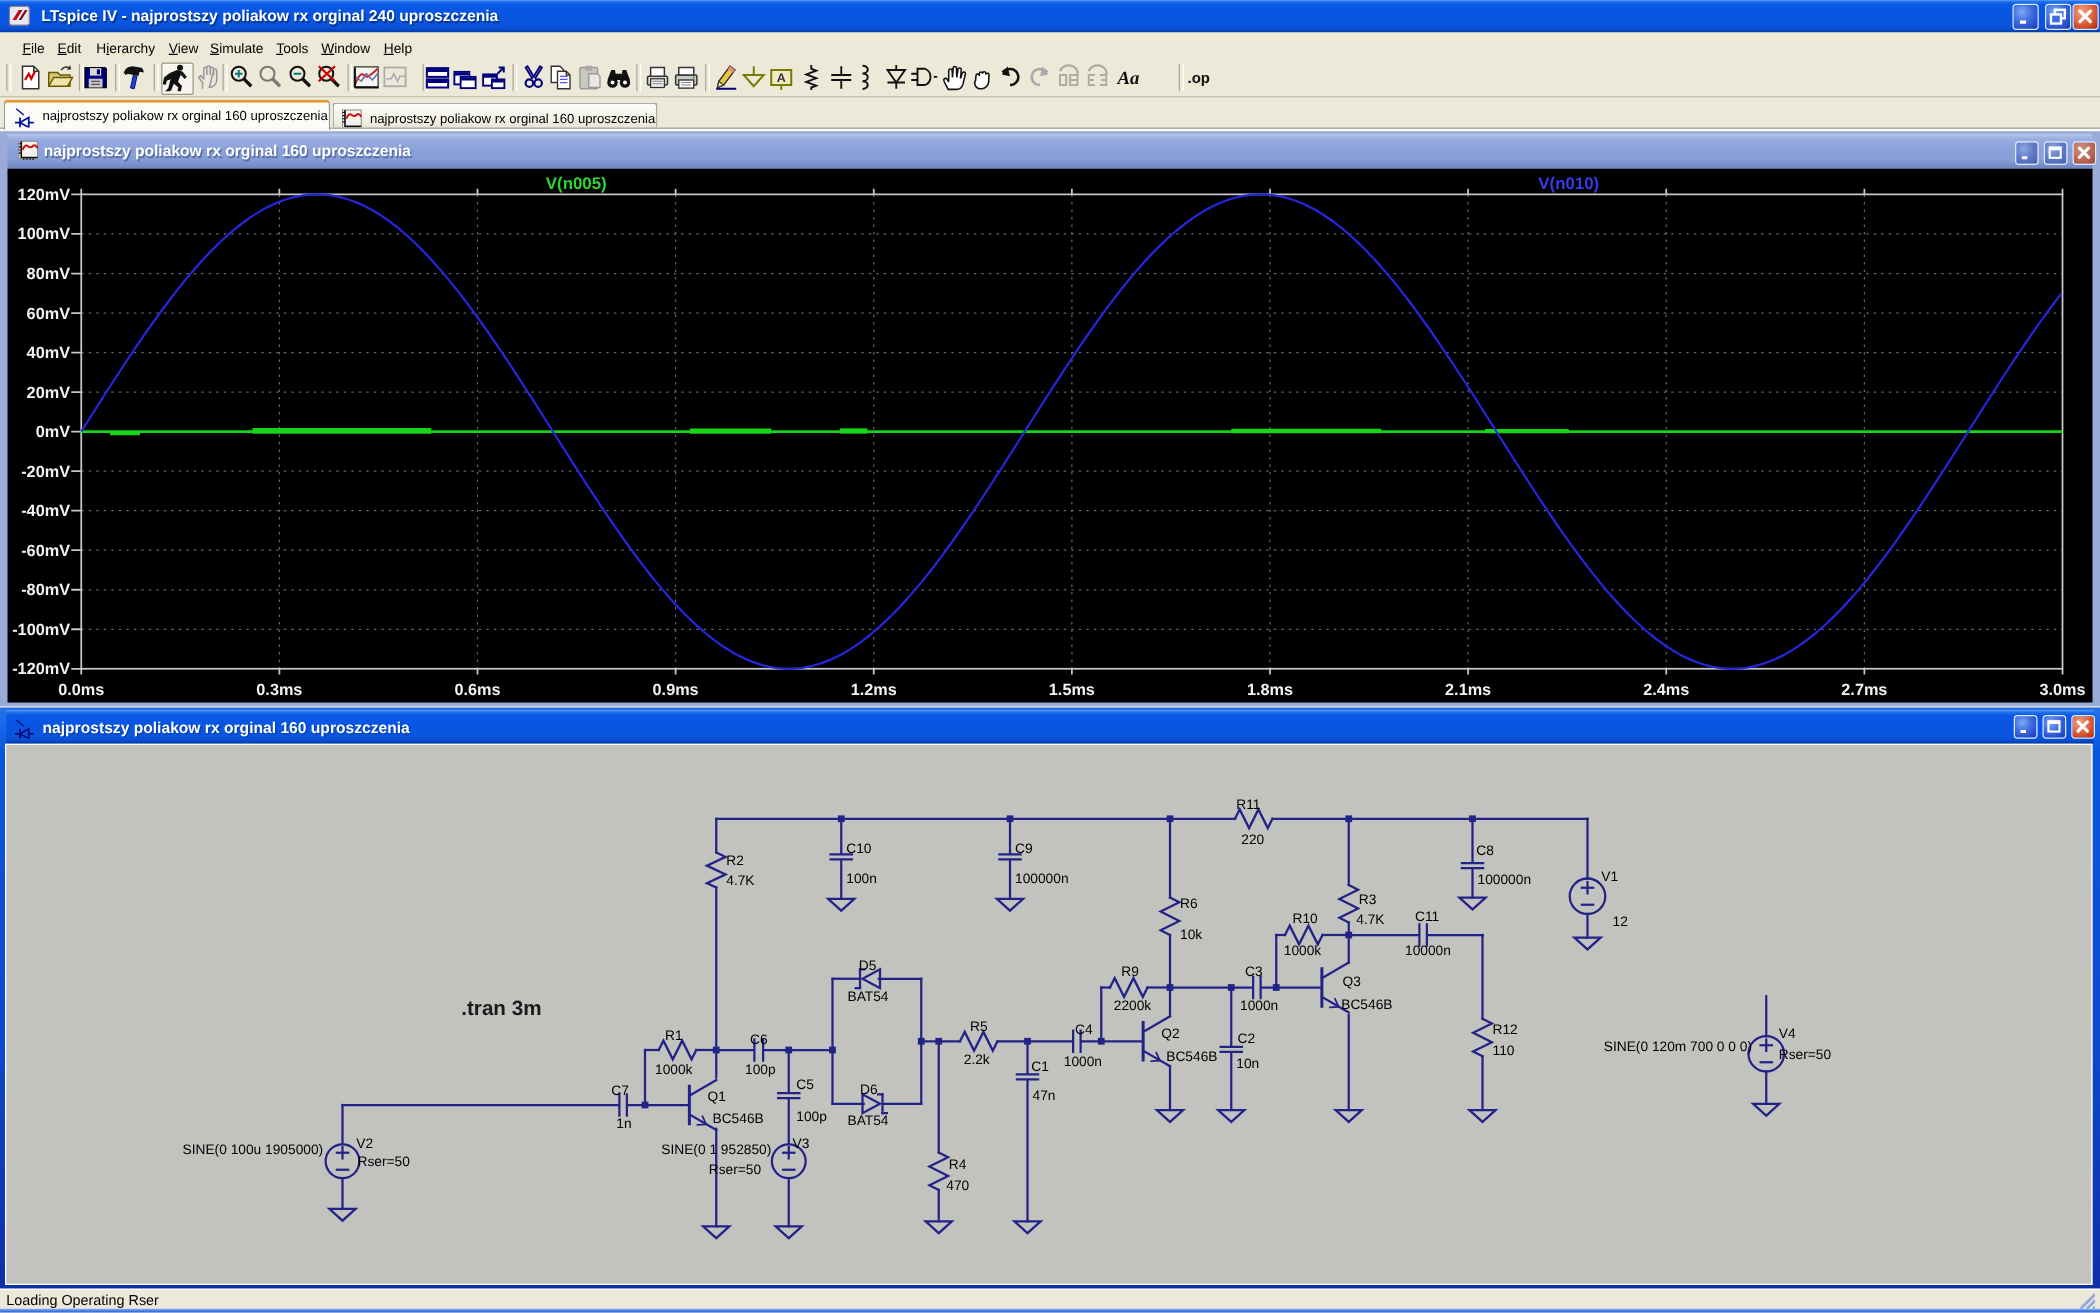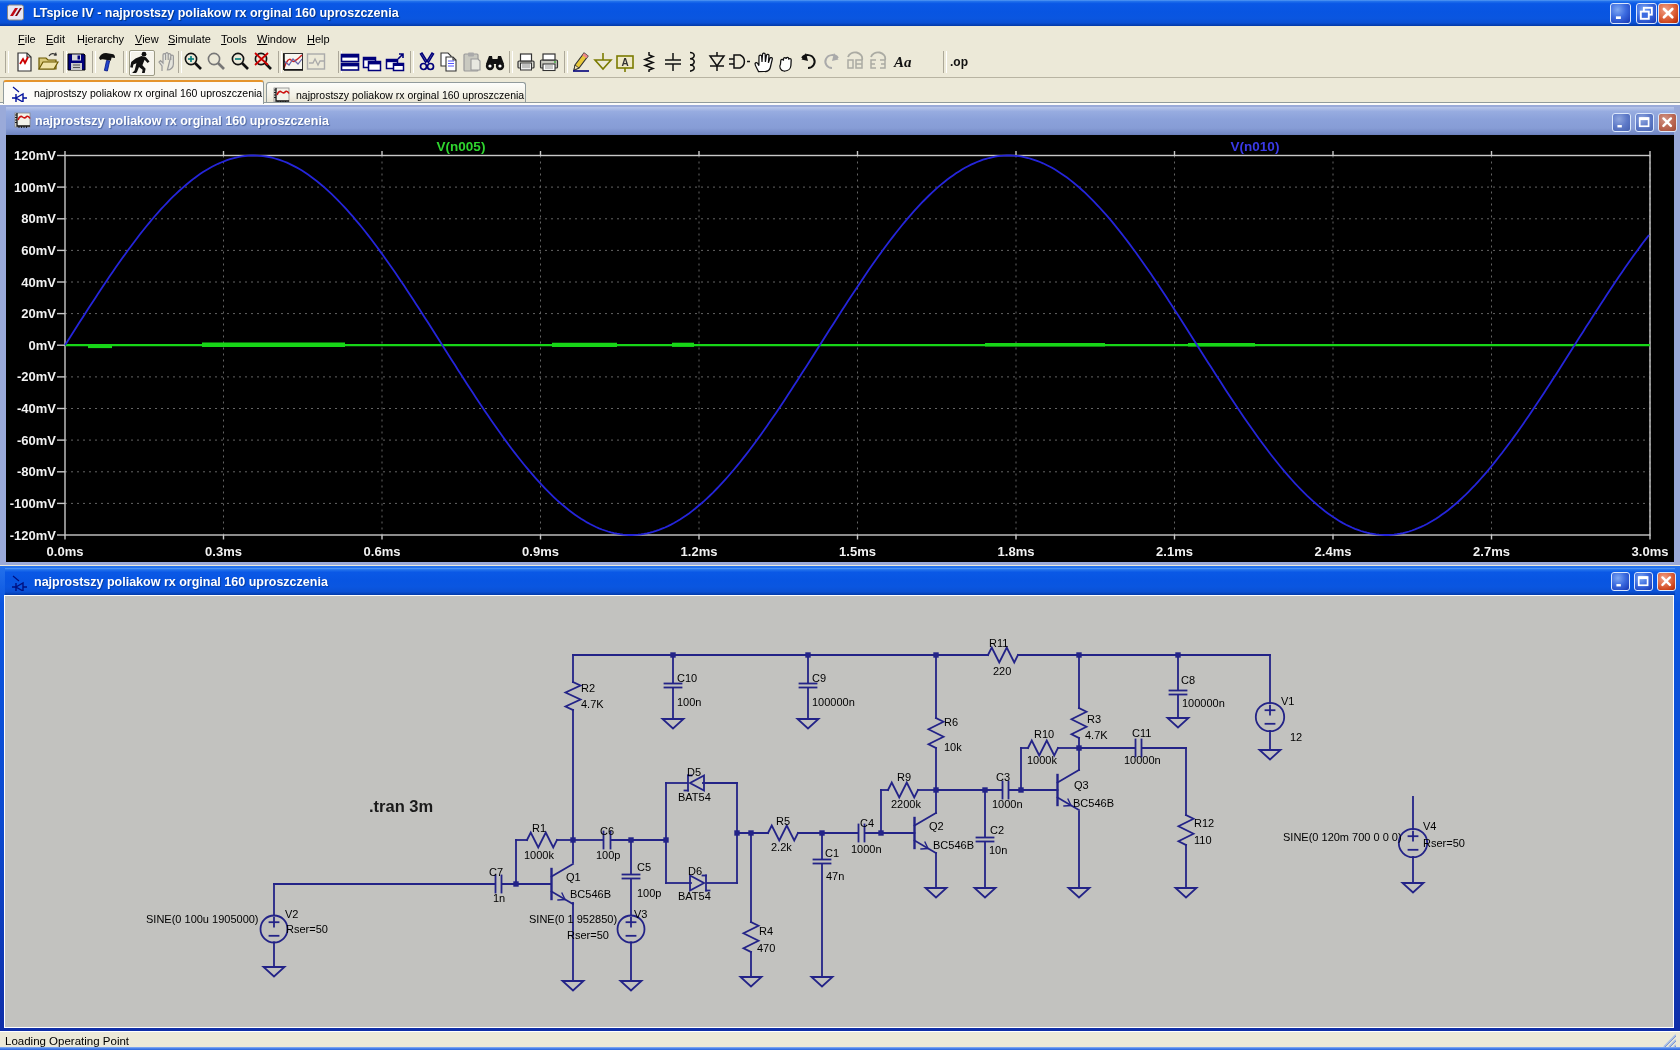--- a/index.html
+++ b/index.html
@@ -23,21 +23,21 @@
 #schcontent{position:absolute;left:4px;top:29px;width:1670px;height:433px;background:#C2C2BF;border:1px solid #fff;box-sizing:border-box;}
 #statusbar{position:absolute;left:0;top:1031px;width:1680px;height:19px;background:#ECE9D8;border-top:1px solid #fff;box-sizing:border-box;}
 .mdititle{color:#fff;font-size:12.5px;font-weight:bold;position:absolute;left:29px;top:7px;text-shadow:1px 1px 1px rgba(0,30,90,.45);white-space:nowrap;}
 </style></head><body>
 <div id="titlebar">
     <svg width="18" height="18" viewBox="0 0 18 18" style="position:absolute;left:7px;top:4px">
       <rect x="0.5" y="1" width="16" height="15" rx="2" fill="#E8E8F4" stroke="#888"></rect>
       <path d="M3 12 L8 4 h3 L6 12 z" fill="#C00814"></path>
       <path d="M8 12 L13 4 h2 L10 12 z" fill="#7B0008"></path>
     </svg>
-    <div id="titletext">LTspice IV - najprostszy poliakow rx orginal 160 uproszczenia</div>
+    <div id="titletext">LTspice IV - najprostszy poliakow rx orginal 240 uproszczenia</div>
     <div class="abs" style="left:1610px;top:3px;width:21px;height:21px;border-radius:3px;border:1px solid #DCE8FC;background:radial-gradient(circle at 35% 30%,#7FA8F2 0%,#3D6CE0 45%,#1F44C0 85%,#1838AE 100%);box-sizing:border-box;"><svg width="19" height="19" viewBox="0 0 21 21">
         <line x1="5.46" y1="15.12" x2="10.92" y2="15.12" stroke="#fff" stroke-width="2.9400000000000004"></line>
       </svg></div>
     <div class="abs" style="left:1636px;top:3px;width:21px;height:21px;border-radius:3px;border:1px solid #DCE8FC;background:radial-gradient(circle at 35% 30%,#7FA8F2 0%,#3D6CE0 45%,#1F44C0 85%,#1838AE 100%);box-sizing:border-box;"><svg width="19" height="19" viewBox="0 0 21 21">
         <rect x="7.56" y="4.2" width="8.82" height="7.56" fill="none" stroke="#fff" stroke-width="2.1"></rect>
         <rect x="4.2" y="8.4" width="8.82" height="7.98" fill="#3D6CE0" stroke="#fff" stroke-width="2.1"></rect>
       </svg></div>
     <div class="abs" style="left:1658px;top:3px;width:21px;height:21px;border-radius:3px;border:1px solid #DCE8FC;background:radial-gradient(circle at 35% 30%,#F0A088 0%,#E06A44 45%,#C83C14 80%,#A42808 100%);box-sizing:border-box;"><svg width="19" height="19" viewBox="0 0 21 21">
         <path d="M5.46 5.46 L14.7 14.7 M14.7 5.46 L5.46 14.7" stroke="#fff" stroke-width="2.9400000000000004" stroke-linecap="round"></path>
       </svg></div>
@@ -663,21 +663,21 @@
       <text x="1073" y="807" font-size="11px" fill="#000">BC546B</text>
       <text x="1194" y="827" font-size="11px" fill="#000">R12</text>
       <text x="1194" y="844" font-size="11px" fill="#000">110</text>
       <text x="1423" y="830" font-size="11px" fill="#000">V4</text>
       <text x="1423" y="847" font-size="11px" fill="#000">Rser=50</text>
       <text x="1283" y="841" font-size="11px" fill="#000">SINE(0 120m 700 0 0 0)</text>
       <text x="369" y="812" font-size="16.5px" font-weight="bold" fill="#1A1A1A">.tran 3m</text>
     </g>
   </svg>
 <div id="statusbar">
-    <div class="abs" style="left:5px;top:3px;font-size:11.5px;">Loading Operating Point</div>
+    <div class="abs" style="left:5px;top:3px;font-size:11.5px;">Loading Operating Rser</div>
     <div class="abs" style="left:0;top:15px;width:1680px;height:4px;background:linear-gradient(180deg,#8FB2F2 0%,#3E79E8 45%,#2257C8 100%);"></div>
     <svg class="abs" style="left:1652px;top:2px" width="24" height="13" viewBox="0 0 24 13">
       <g stroke="#A8BEE8" stroke-width="2">
         <line x1="12" y1="13" x2="24" y2="1"></line>
         <line x1="17" y1="13" x2="24" y2="6"></line>
         <line x1="22" y1="13" x2="24" y2="11"></line>
       </g>
       <g stroke="#8096C8" stroke-width="1">
         <line x1="13" y1="13" x2="25" y2="1"></line>
         <line x1="18" y1="13" x2="25" y2="6"></line>

